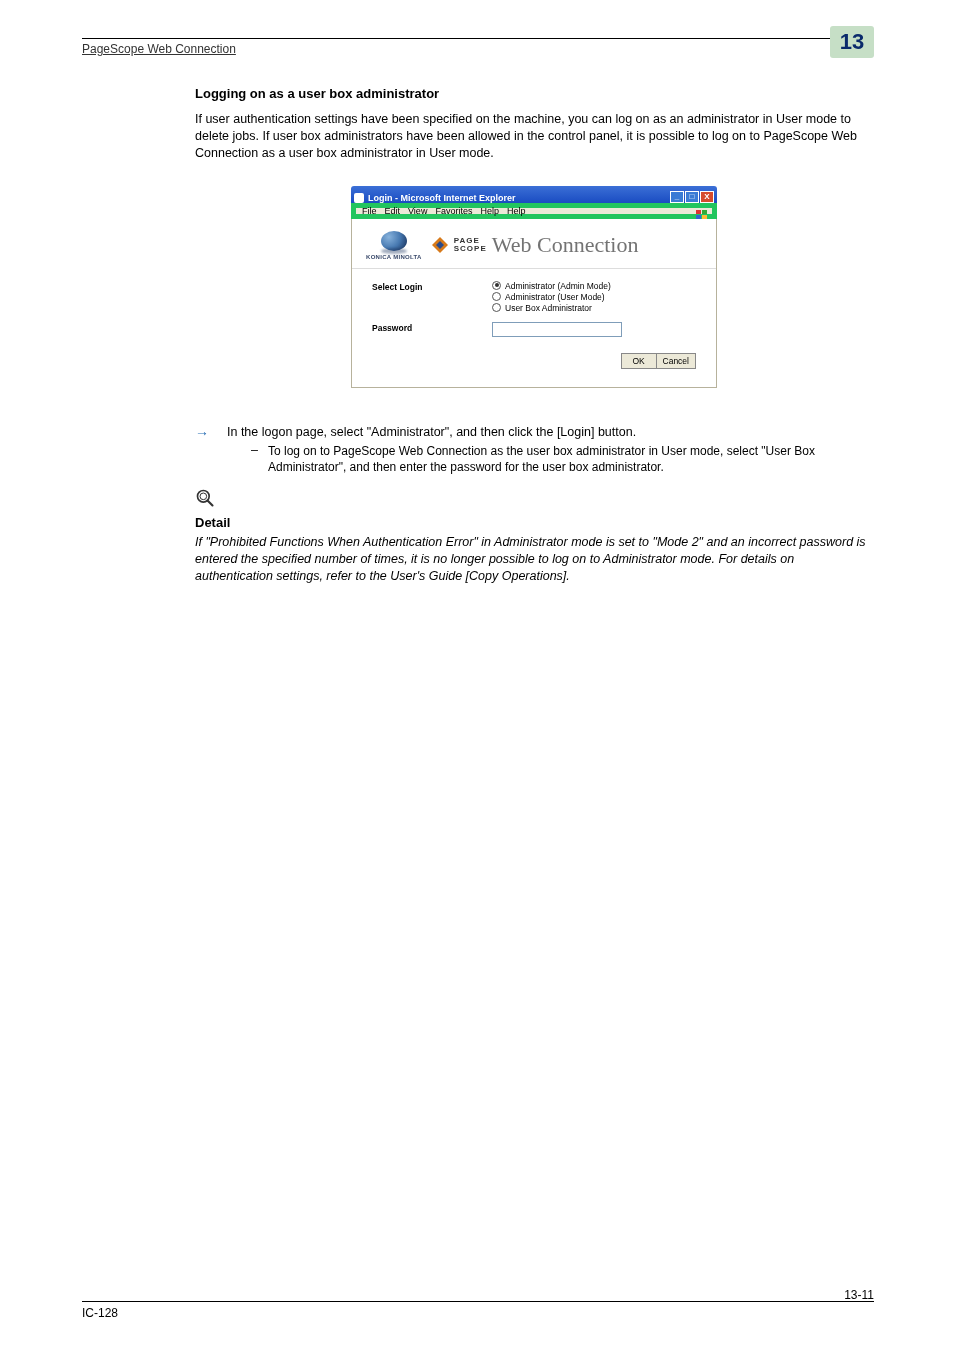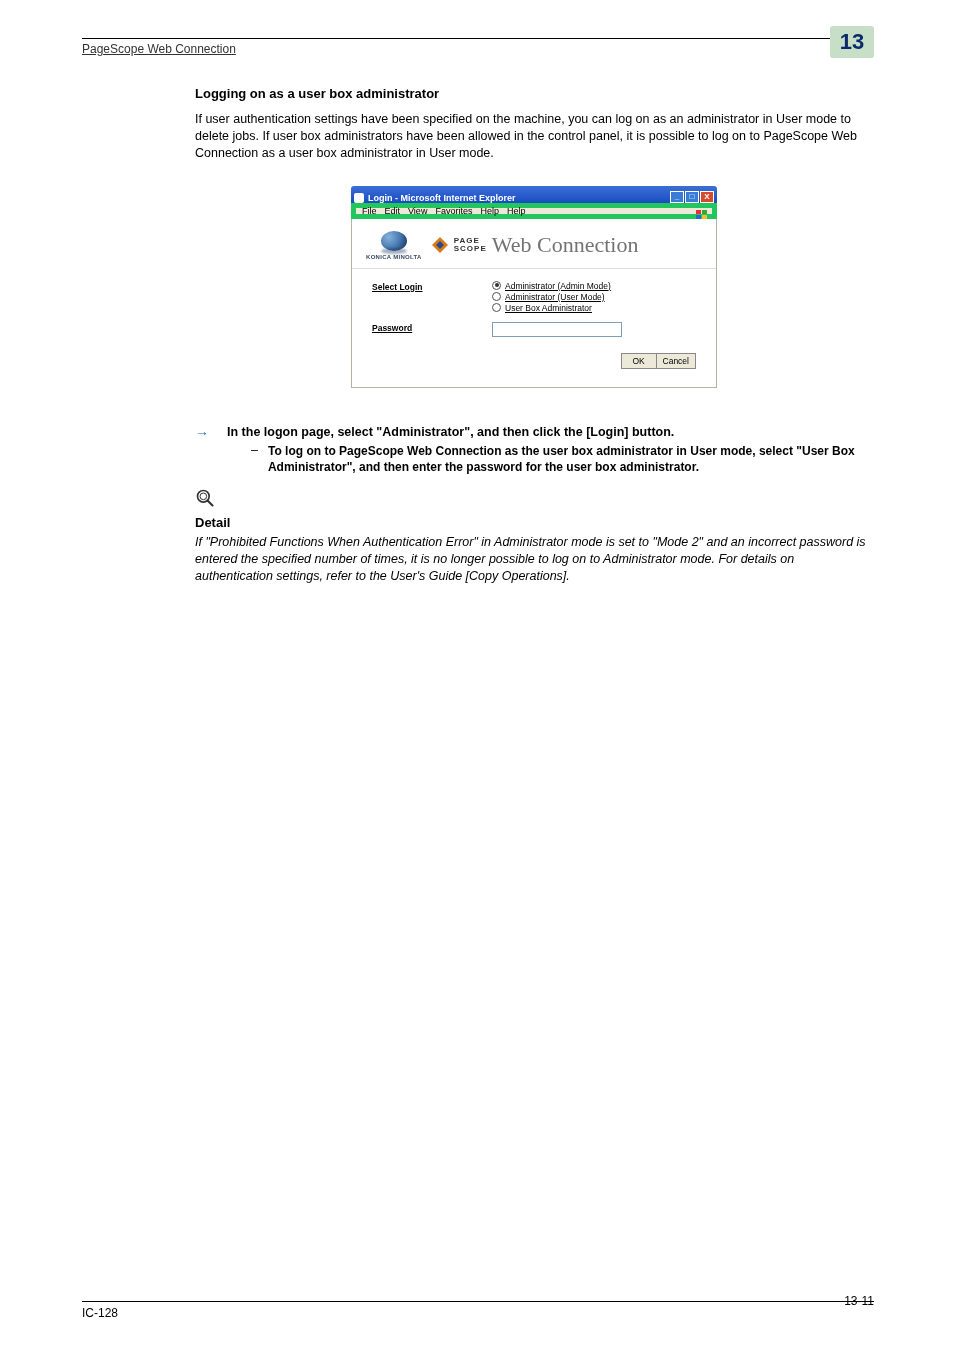--- a/index.html
+++ b/index.html
@@ -32,47 +32,47 @@
   .km-text { font-size:6px; font-weight:bold; color:#3a4a6b; letter-spacing:0.3px; margin-top:3px; }
   .ps-logo { display:flex; align-items:center; gap:4px; }
   .ps-mark { width:20px; height:20px; position:relative; }
   .ps-mark svg { width:20px; height:20px; }
   .ps-text { display:flex; align-items:center; gap:5px; }
   .ps-pagescope { font-size:8px; font-weight:bold; letter-spacing:1px; color:#333; line-height:1; }
   .ps-stack { display:flex; flex-direction:column; justify-content:center; }
   .ps-stack span { display:block; }
   .ps-web { font-family: Georgia, 'Times New Roman', serif; font-size:22px; color:#737373; }
   .form-area { padding: 12px 20px 0 20px; }
-  .form-row { display:flex; margin-bottom:6px;text-decoration:underline; }
+  .form-row { display:flex; margin-bottom:6px; }
   .form-label { width: 120px; font-size:8.5px; font-weight:bold; padding-top:1px; }
   .form-value { flex:1; font-size:8.5px; }
   .radio-row { display:flex; align-items:flex-start; gap:4px; margin-bottom:1px; }
   .radio-dot { width:9px; height:9px; border:1px solid #555; border-radius:50%; display:inline-flex; align-items:center; justify-content:center; }
   .radio-dot.sel:after { content:""; width:4px; height:4px; background:#333; border-radius:50%; }
   .pwd-input { width: 130px; height: 15px; border:1px solid #7f9db9; background:#fff; }
   .ok-cancel { display:flex; justify-content:flex-end; gap:0; padding: 10px 20px 0 0; }
   .btn-flat { height:16px; min-width:36px; padding:4px 6px; border:1px solid #888; background:#ece9d8; font-size:8.5px; display:flex; align-items:center; justify-content:center; }
   .btn-flat + .btn-flat { border-left: none; }
 
   .arrow-row { display:flex; align-items:flex-start; gap: 18px; margin-top: 6px; }
   .arrow-sym { color:#2a6fb5; font-size:14px; line-height:1.1; font-weight:bold; }
-  .instr-block p { font-size:12.5px; line-height:1.35;font-weight:bold; }
+  .instr-block p { font-size:12.5px; line-height:1.35; }
   .sub-bullet { display:flex; gap:10px; margin-top:2px; padding-left: 24px; }
   .sub-bullet .dash { font-size:12.5px; }
   .sub-bullet p { font-size:12px; line-height:1.35; }
 
   .detail-block { margin-top: 12px; }
   .detail-icon { margin-bottom: 2px; }
   .detail-icon svg { width: 20px; height: 22px; }
   .detail-title { font-size:13px; font-weight:bold; margin-bottom:4px; }
   .detail-block p.ital { font-size:12.5px; font-style: italic; line-height:1.35; margin-bottom: 10px; }
 
   .footer-line { position: absolute; left: 82px; bottom: 48px; width: 792px; border-top: 1px solid #000; }
   .footer-left { position: absolute; left: 82px; bottom: 30px; font-size: 12px; }
-  .footer-right { position: absolute; right: 80px; bottom: 42px; font-size: 12px; }
+  .footer-right { position: absolute; right: 80px; bottom: 48px; font-size: 12px; }
 </style>
 </head>
 <body>
 
 <div class="page">
   <div class="header-line"></div>
   <div class="header-text">PageScope Web Connection</div>
   <div class="chapter-box">
     <span class="chapter-num">13</span>
   </div>

